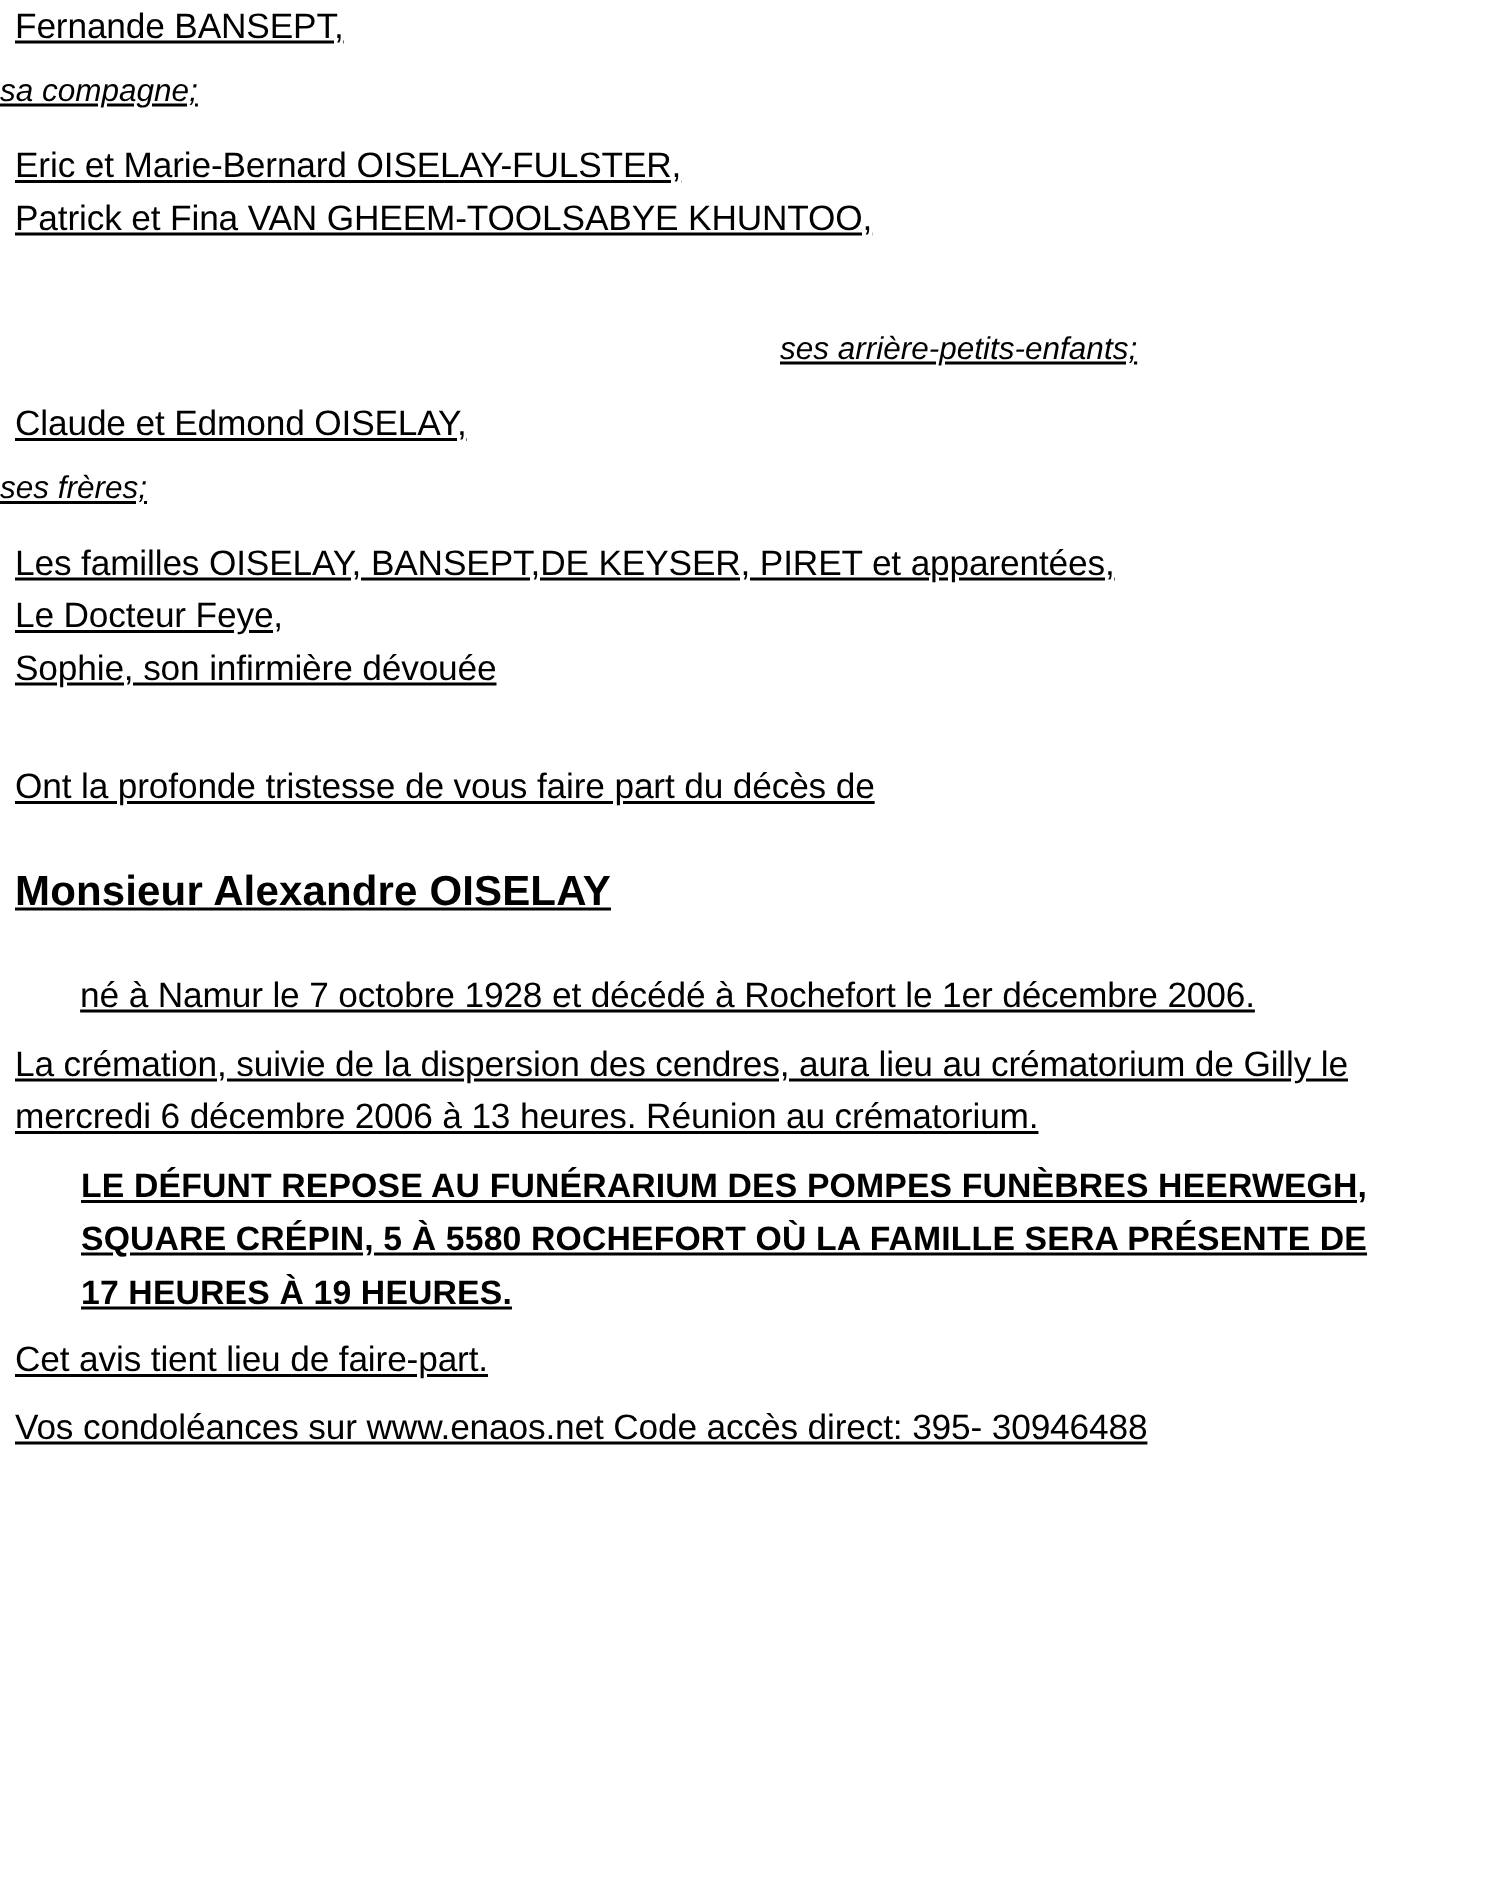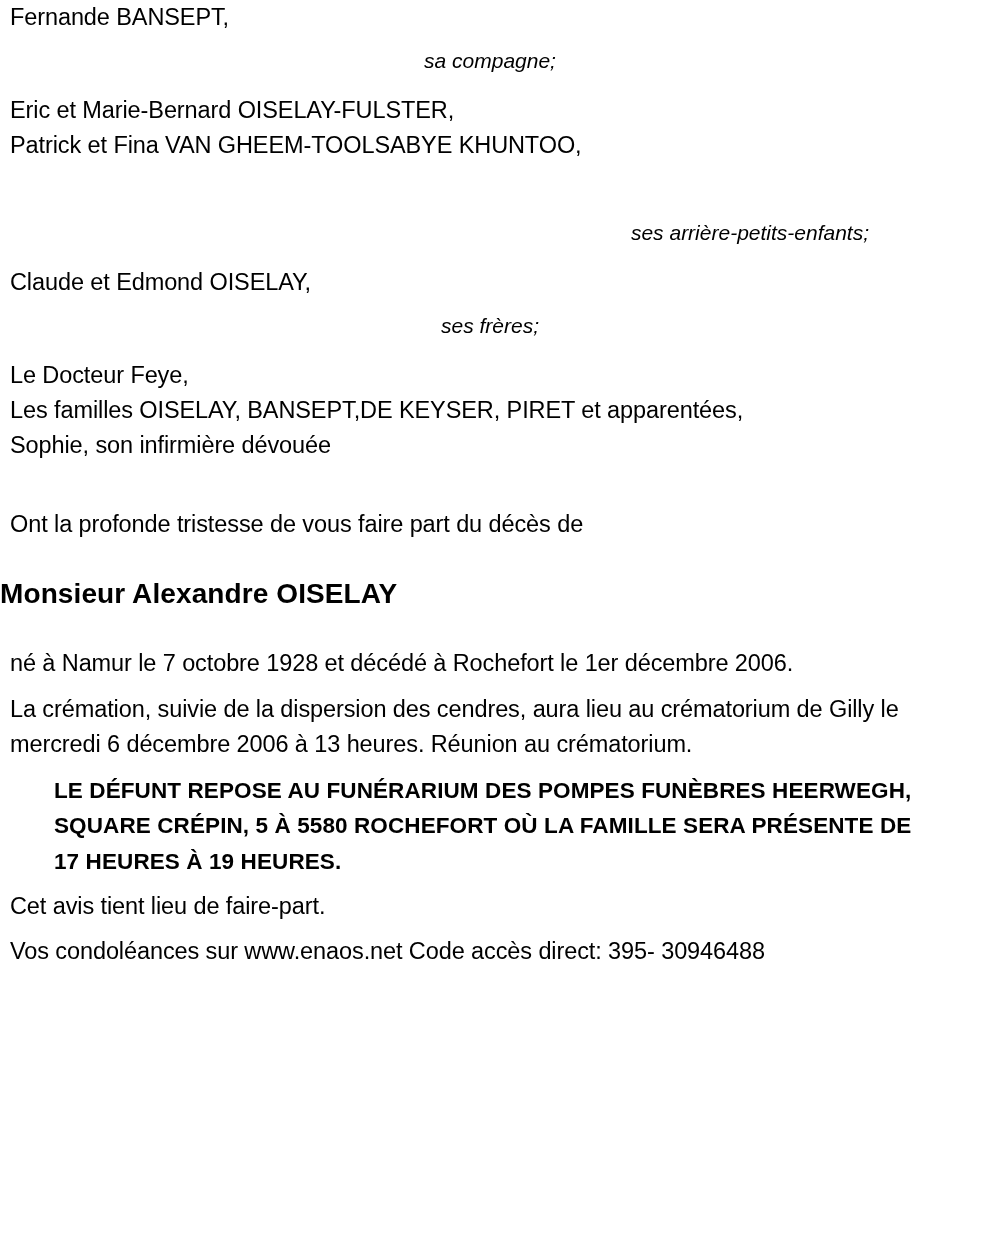--- a/index.html
+++ b/index.html
@@ -16,37 +16,38 @@
     -webkit-font-smoothing: antialiased;
   }
 
   .notice {
     position: relative;
     width: 1000px;
     height: 1257px;
     box-sizing: border-box;
     padding: 0;
     overflow: hidden;
+    text-decoration: underline;
   }
 
   
   .line {
     font-size: 23.5px;
     line-height: 35px;
     letter-spacing: -0.1px;
     white-space: nowrap;
     padding-left: 10px;
     box-sizing: border-box;
   }
 
   .role {
     font-size: 21px;
     line-height: 31px;
     font-style: italic;
-    text-align: center;
+    text-align: left;
     padding-right: 20px;
     box-sizing: border-box;
     white-space: nowrap;
   }
   .role.wrap {
     white-space: normal;
     padding-left: 520px;
   }
 
   
@@ -56,20 +57,21 @@
   .gap-md { height: 17px; }
   .gap-lg { height: 34px; }
   .gap-xl { height: 44px; }
 
   
   .deceased-name {
     font-size: 28px;
     line-height: 36px;
     font-weight: bold;
     letter-spacing: 0.1px;
+    padding-left: 10px;
     box-sizing: border-box;
     white-space: nowrap;
   }
 
   
   .para {
     font-size: 23.5px;
     line-height: 35.5px;
     letter-spacing: -0.1px;
     padding-left: 10px;
@@ -81,21 +83,21 @@
     font-size: 22.5px;
     line-height: 35.5px;
     font-weight: bold;
     letter-spacing: 0.1px;
     padding-left: 10px;
     padding-right: 60px;
     box-sizing: border-box;
     margin-left: 44px;
   }
 
-  .para-tight { padding-right: 120px; }
+  .para-tight { padding-right: 120px; text-align: center; }
 </style>
 </head>
 <body>
 
 <div class="notice">
 
   <div class="group">
     <div class="line">Fernande BANSEPT,</div>
     <div class="gap-sm"></div>
     <div class="role">sa compagne;</div>
@@ -123,22 +125,22 @@
 
   <div class="group">
     <div class="line">Claude et Edmond OISELAY,</div>
     <div class="gap-sm"></div>
     <div class="role">ses frères;</div>
   </div>
 
   <div class="gap-md"></div>
 
   <div class="group">
+    <div class="line">Les familles OISELAY, BANSEPT,DE KEYSER, PIRET et apparentées,</div>
     <div class="line">Le Docteur Feye,</div>
-    <div class="line">Les familles OISELAY, BANSEPT,DE KEYSER, PIRET et apparentées,</div>
     <div class="line">Sophie, son infirmière dévouée</div>
   </div>
 
   <div class="gap-xl"></div>
 
   <div class="line">Ont la profonde tristesse de vous faire part du décès de</div>
 
   <div class="gap-lg"></div>
 
   <div class="deceased-name">Monsieur Alexandre OISELAY</div>

